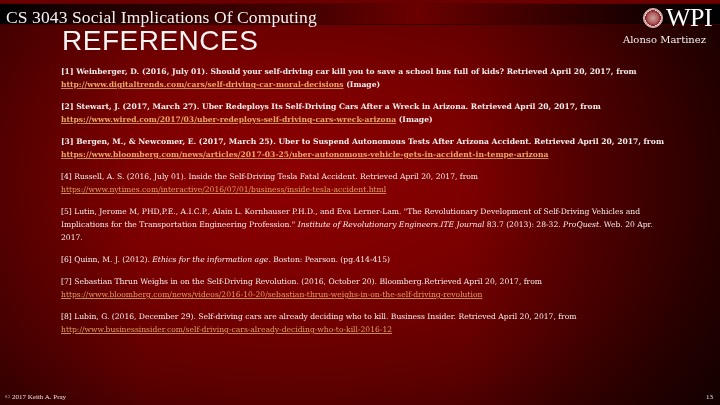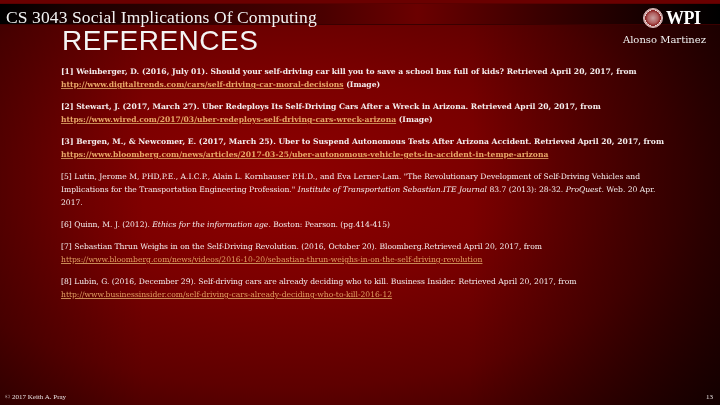--- a/index.html
+++ b/index.html
@@ -34,21 +34,21 @@
       position: absolute; left: 643px; top: 2px; height: 24px;
       display: flex; align-items: center; gap: 3px;
     }
     .seal {
       width: 20px; height: 20px; border-radius: 50%;
       background: radial-gradient(circle, #c9a0a0 0%, #b06060 40%, #8a2020 60%, #e8d8d8 62%, #a03030 80%, #5a0000 100%);
       border: 1px solid #e0c0c0;
     }
     .wpi {
       font-family: "Liberation Serif", serif;
-      font-weight: bold; font-size: 18px; color: #fff; letter-spacing: -0.5px;
+      font-weight: normal; font-size: 26px; color: #fff; letter-spacing: -0.5px;
     }
     .slide-title {
       position: absolute; left: 62px; top: 25px;
       font-family: Liberation Sans, sans-serif;
       font-size: 28px; color: #f4f4f4; letter-spacing: 0.5px;
     }
     .author {
       position: absolute; right: 14px; top: 34px;
       font-family: "DejaVu Serif", serif;
       font-size: 10px; color: #f0f0f0;
@@ -97,22 +97,26 @@
   </p>
   <p class="ref bold">
     <span>[2]</span>
     <span>Stewart, J. (2017, March 27). Uber Redeploys Its Self-Driving Cars After a Wreck in Arizona. Retrieved April 20, 2017, from </span><a class="link">https://www.wired.com/2017/03/uber-redeploys-self-driving-cars-wreck-arizona</a><span> (Image)</span>
   </p>
   <p class="ref bold">
     <span>[3]</span>
     <span>Bergen, M., &amp; Newcomer, E. (2017, March 25). Uber to Suspend Autonomous Tests After Arizona Accident. Retrieved April 20, 2017, from </span><a class="link">https://www.bloomberg.com/news/articles/2017-03-25/uber-autonomous-vehicle-gets-in-accident-in-tempe-arizona</a>
   </p>
   <p class="ref">
+    <span>[4]</span>
+    <span>Russell, A. S. (2016, July 01). Inside the Self-Driving Tesla Fatal Accident. Retrieved April 20, 2017, from </span><a class="link">https://www.nytimes.com/interactive/2016/07/01/business/inside-tesla-accident.html</a>
+  </p>
+  <p class="ref">
     <span>[5]</span>
-    <span>Lutin, Jerome M, PHD,P.E., A.I.C.P., Alain L. Kornhauser P.H.D., and Eva Lerner-Lam. "The Revolutionary Development of Self-Driving Vehicles and Implications for the Transportation Engineering Profession." </span><em>Institute of Transportation Sebastian.ITE Journal</em><span> 83.7 (2013): 28-32. </span><em>ProQuest</em><span>. Web. 20 Apr. 2017.</span>
+    <span>Lutin, Jerome M, PHD,P.E., A.I.C.P., Alain L. Kornhauser P.H.D., and Eva Lerner-Lam. "The Revolutionary Development of Self-Driving Vehicles and Implications for the Transportation Engineering Profession." </span><em>Institute of Revolutionary Engineers.ITE Journal</em><span> 83.7 (2013): 28-32. </span><em>ProQuest</em><span>. Web. 20 Apr. 2017.</span>
   </p>
   <p class="ref">
     <span>[6]</span>
     <span>Quinn, M. J. (2012). </span><em>Ethics for the information age</em><span>. Boston: Pearson. (pg.414-415)</span>
   </p>
   <p class="ref">
     <span>[7]</span>
     <span>Sebastian Thrun Weighs in on the Self-Driving Revolution. (2016, October 20). Bloomberg.Retrieved April 20, 2017, from </span><a class="link">https://www.bloomberg.com/news/videos/2016-10-20/sebastian-thrun-weighs-in-on-the-self-driving-revolution</a>
   </p>
   <p class="ref">

